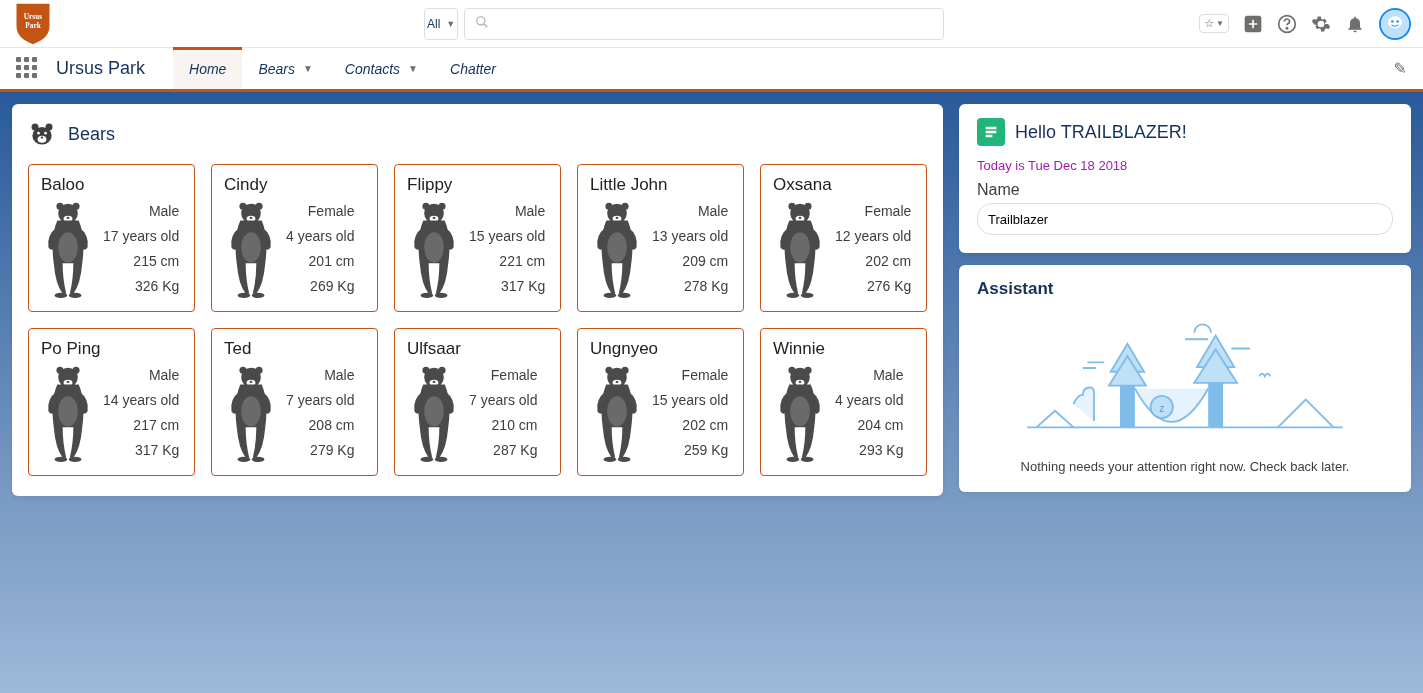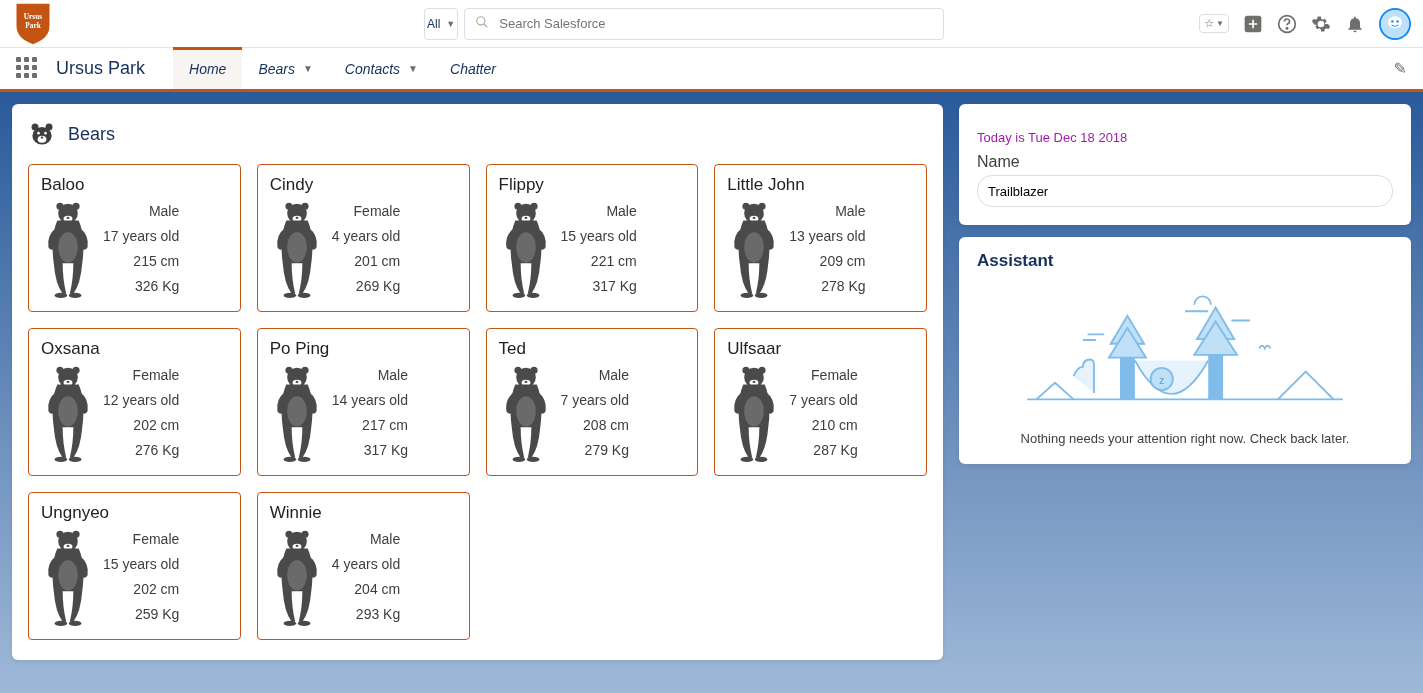--- a/index.html
+++ b/index.html
@@ -26,21 +26,21 @@
 .nav-tab.active { background:#f7f4f2; }
 .nav-tab.active::before { content:""; position:absolute; top:-1px; left:0; right:0; height:3px; background:#C45414; }
 .nav-caret { font-size:10px; color:#706e6b; }
 .edit-pencil { margin-left:auto; color:#706e6b; cursor:pointer; font-size:16px; }
 .workspace { background: linear-gradient(180deg, #2a5a9a 0%, #9fb9d8 100%); padding: 12px; display:flex; gap:16px; align-items:flex-start; min-height: 602px; }
 .main-card, .side-card { background:#fff; border-radius:6px; box-shadow:0 2px 4px rgba(0,0,0,.07); }
 .main-card { flex:1; padding:16px 16px 20px; }
 .bears-header { display:flex; align-items:center; gap:12px; margin-bottom:16px; }
 .bears-header h2 { font-weight:400; font-size:18px; color:#16325c; }
 .bear-head-icon { width:28px; height:28px; }
-.bears-grid { display:grid; grid-template-columns: repeat(4, 1fr); gap:16px; }
+.bears-grid { display:grid; grid-template-columns: repeat(5, 1fr); gap:16px; }
 .bear-card { border:1px solid #C45414; border-radius:4px; padding:10px 12px 12px; }
 .bear-name { font-size:17px; color:#222; margin-bottom:6px; }
 .bear-body { display:flex; gap:8px; align-items:flex-start;text-align:right; }
 .bear-svg { width:54px; height:98px; flex-shrink:0; }
 .bear-stats { display:flex; flex-direction:column; gap:4px; font-size:14px; color:#3e3e3c; line-height:1.5; }
 .sidebar { width:452px; display:flex; flex-direction:column; gap:12px; }
 .side-card { padding:14px 18px 18px; }
 .hello-header { display:flex; align-items:center; gap:10px; }
 .hello-icon { width:28px; height:28px; background:#21b57b; border-radius:4px; display:flex; align-items:center; justify-content:center; color:#fff; font-size:14px; }
 .hello-header h2 { font-weight:400; font-size:18px; }
@@ -67,21 +67,20 @@
       <span>All</span>
       <span class="caret">▼</span>
     </div>
     <div class="search-box">
       <span class="search-icon">
         <svg width="14" height="14" viewBox="0 0 24 24" fill="none" stroke="#b0adab" stroke-width="2">
             <circle cx="10" cy="10" r="7"></circle>
             <line x1="21" y1="21" x2="15" y2="15"></line>
           </svg>
       </span>
-      <input type="text" placeholder="Search Salesforce" style="">
     </div>
   </div>
   <div class="topbar-right">
     <div class="fav-box">
       <span>☆</span>
       <span style="font-size:8px;">▼</span>
     </div>
     <span class="icon-btn">
       <svg width="20" height="20" viewBox="0 0 24 24">
           <rect x="2" y="2" width="20" height="20" rx="3" fill="#706e6b"></rect>
@@ -304,20 +303,28 @@
         <span>204 cm</span>
         <span>293 Kg</span>
       </div>
     </div>
         </div>
       </div>
   </div>
 
   <div class="sidebar">
     <div class="side-card">
+      <div class="hello-header">
+        <div class="hello-icon">
+          <svg width="16" height="16" viewBox="0 0 24 24" fill="#fff">
+              <path d="M4 4h16v4H4zM4 10h16v4H4zM4 16h10v4H4z"></path>
+            </svg>
+        </div>
+        <h2>Hello TRAILBLAZER!</h2>
+      </div>
       <div class="today-line">Today is Tue Dec 18 2018</div>
       <label class="name-label">Name</label>
       <input class="name-input" type="text" value="Trailblazer" style="">
     </div>
 
     <div class="side-card assistant-card">
       <h2>Assistant</h2>
       <div class="assistant-illustration">
         <svg viewBox="0 0 400 140" width="390" height="130">
           <g stroke="#7fbce9" stroke-width="2" fill="none">

